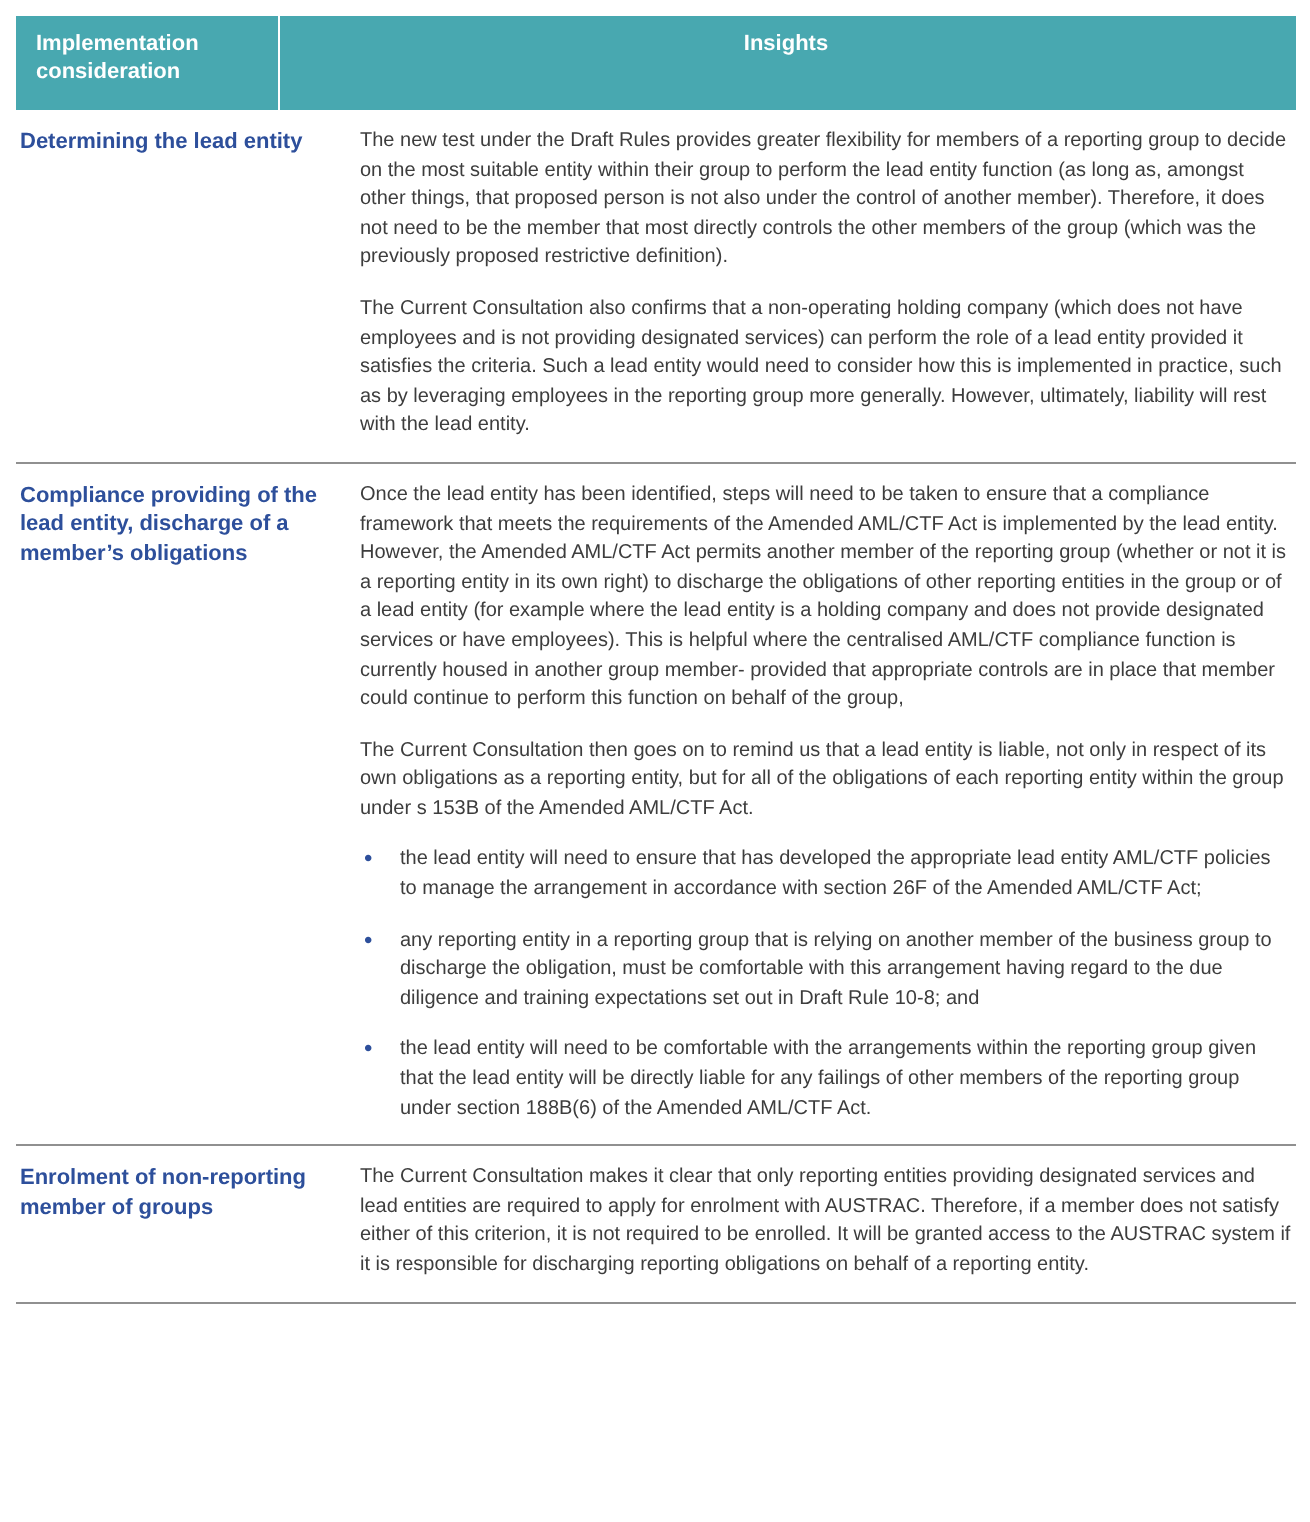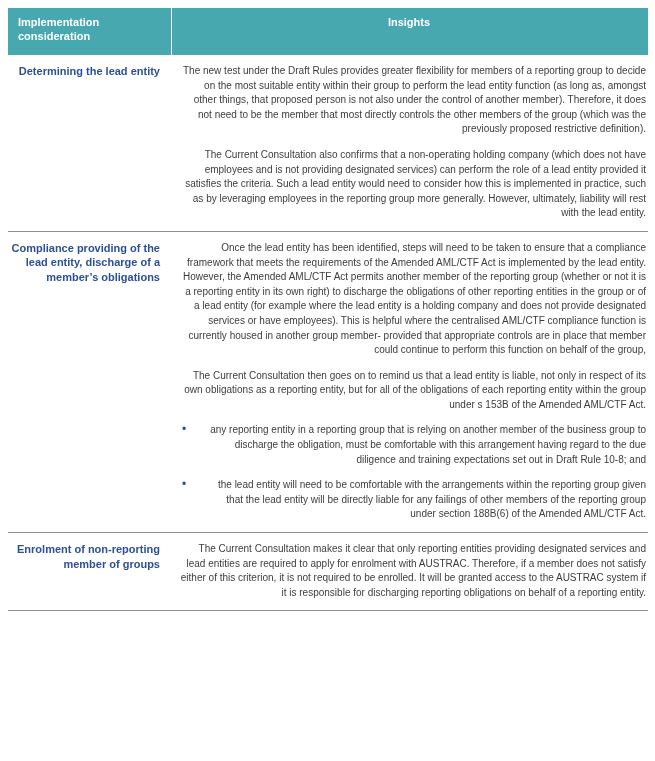--- a/index.html
+++ b/index.html
@@ -22,38 +22,37 @@
     display: flex;
     background: var(--header-bg, #48A8B0);
     color: #ffffff;
     font-size: 11px;
     font-weight: bold;
     line-height: 14px;
     min-height: 47px;
     box-sizing: border-box;
   }
   .thead .col1 {
-    width: 164px;
+    width: 132px;
     box-sizing: border-box;
     padding: 7px 14px 7px 10px;
     border-right: 1px solid #ffffff;
     flex-shrink: 0;
   }
   .thead .col2 {
     flex: 1;
     box-sizing: border-box;
     padding: 7px 10px 7px 8px;
     text-align: center;
   }
   
   .trow {
     display: flex;
     border-bottom: 1px solid var(--line-color, #909090);
     padding: 9px 0 10px 0;
-    text-align: right;
   }
   .trow .cell-consideration {
     width: 164px;
     flex-shrink: 0;
     box-sizing: border-box;
     padding: 0 12px 0 2px;
     color: var(--heading-color, #2D4F9B);
     font-size: 11px;
     font-weight: bold;
     line-height: 14.5px;
@@ -110,20 +109,21 @@
           <p class="para">The Current Consultation also confirms that a non-operating holding company (which does not have employees and is not providing designated services) can perform the role of a lead entity provided it satisfies the criteria. Such a lead entity would need to consider how this is implemented in practice, such as by leveraging employees in the reporting group more generally. However, ultimately, liability will rest with the lead entity.</p>
         </div>
   </div>
 
   <div class="trow">
     <div class="cell-consideration">Compliance providing of the lead entity, discharge of a member’s obligations</div>
     <div class="cell-insights">
           <p class="para">Once the lead entity has been identified, steps will need to be taken to ensure that a compliance framework that meets the requirements of the Amended AML/CTF Act is implemented by the lead entity. However, the Amended AML/CTF Act permits another member of the reporting group (whether or not it is a reporting entity in its own right) to discharge the obligations of other reporting entities in the group or of a lead entity (for example where the lead entity is a holding company and does not provide designated services or have employees). This is helpful where the centralised AML/CTF compliance function is currently housed in another group member- provided that appropriate controls are in place that member could continue to perform this function on behalf of the group,</p>
           <p class="para">The Current Consultation then goes on to remind us that a lead entity is liable, not only in respect of its own obligations as a reporting entity, but for all of the obligations of each reporting entity within the group under s 153B of the Amended AML/CTF Act.</p>
           <ul class="bullets">
+            <li>the lead entity will need to ensure that has developed the appropriate lead entity AML/CTF policies to manage the arrangement in accordance with section 26F of the Amended AML/CTF Act;</li>
             <li>any reporting entity in a reporting group that is relying on another member of the business group to discharge the obligation, must be comfortable with this arrangement having regard to the due diligence and training expectations set out in Draft Rule 10-8; and</li>
             <li>the lead entity will need to be comfortable with the arrangements within the reporting group given that the lead entity will be directly liable for any failings of other members of the reporting group under section 188B(6) of the Amended AML/CTF Act.</li>
           </ul>
         </div>
   </div>
 
   <div class="trow">
     <div class="cell-consideration">Enrolment of non-reporting member of groups</div>
     <div class="cell-insights">
           <p class="para">The Current Consultation makes it clear that only reporting entities providing designated services and lead entities are required to apply for enrolment with AUSTRAC. Therefore, if a member does not satisfy either of this criterion, it is not required to be enrolled. It will be granted access to the AUSTRAC system if it is responsible for discharging reporting obligations on behalf of a reporting entity.</p>

